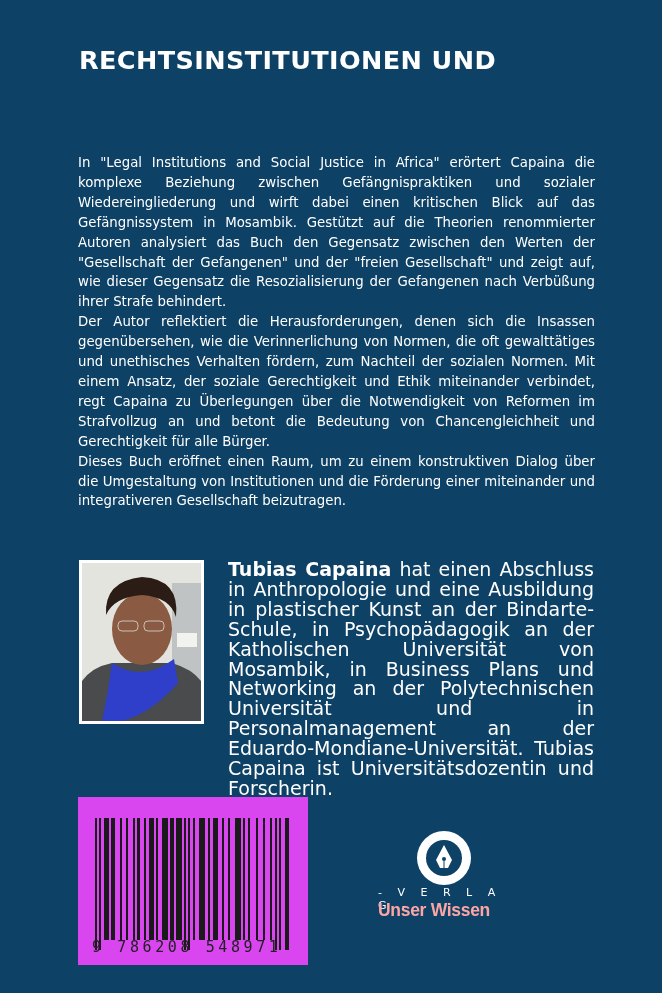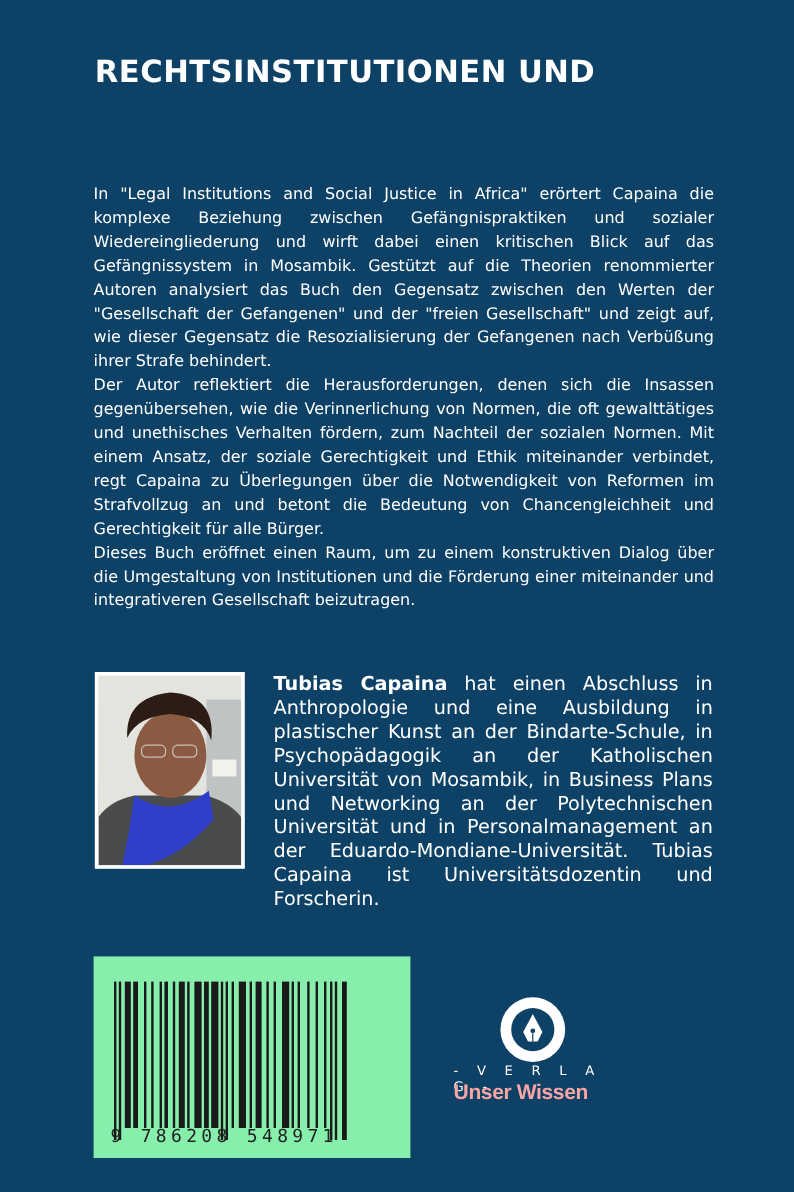--- a/index.html
+++ b/index.html
@@ -24,26 +24,26 @@
   .photo {
     position:absolute; left:79px; top:560px; width:125px; height:164px;
     background:#fff; padding:3px; box-sizing:border-box;
   }
   .photo .img {
     width:100%; height:100%; position:relative; overflow:hidden;
     background:linear-gradient(180deg,#e6e6e2 0%,#d9d9d4 40%,#b9bcbc 100%);
   }
   .bio {
     position:absolute; left:228px; top:560px; width:366px;
-    font-size:16px; line-height:19.9px; text-align:justify;
+    font-size:19px; line-height:19.9px; text-align:justify;
   }
   .bio b { font-weight:bold; }
   .barcode-box {
-    position:absolute; left:78px; top:797px; width:264px; height:168px;
-    background:#86efac;
+    position:absolute; left:78px; top:797px; width:230px; height:168px;
+    background:#d946ef;
     text-decoration:underline;
   }
   .barcode-box svg { position:absolute; left:0; top:0; }
   .isbn-digits {
     position:absolute; left:14px; top:141px;
     font-family:"DejaVu Sans Mono", monospace; font-size:15px; color:#222;
     letter-spacing:3.6px;
   }
   .logo { position:absolute; left:378px; top:830px; width:140px; height:100px; }
   .logo .verlag {

